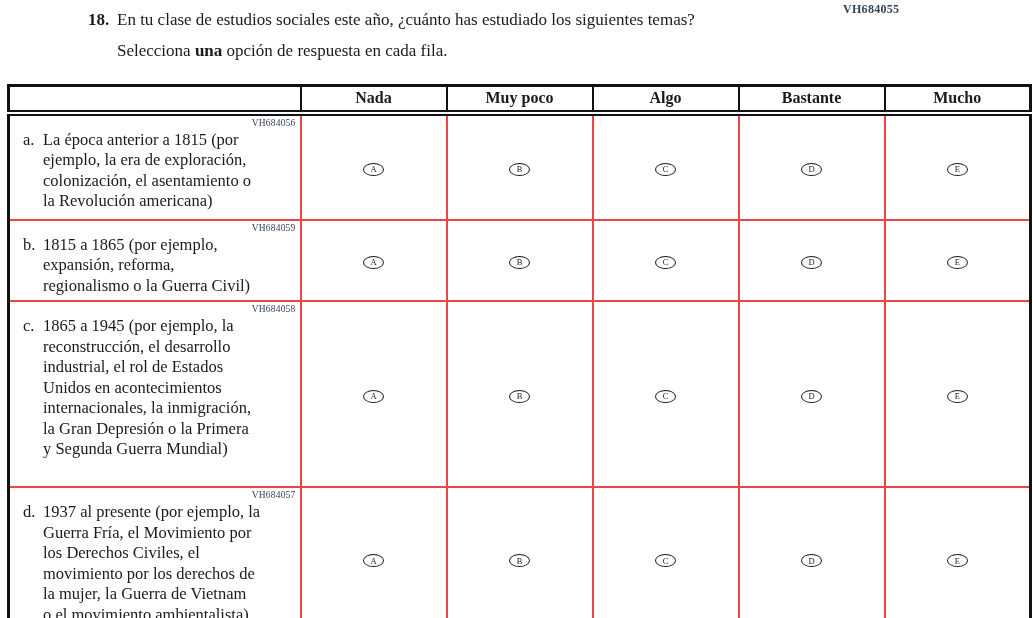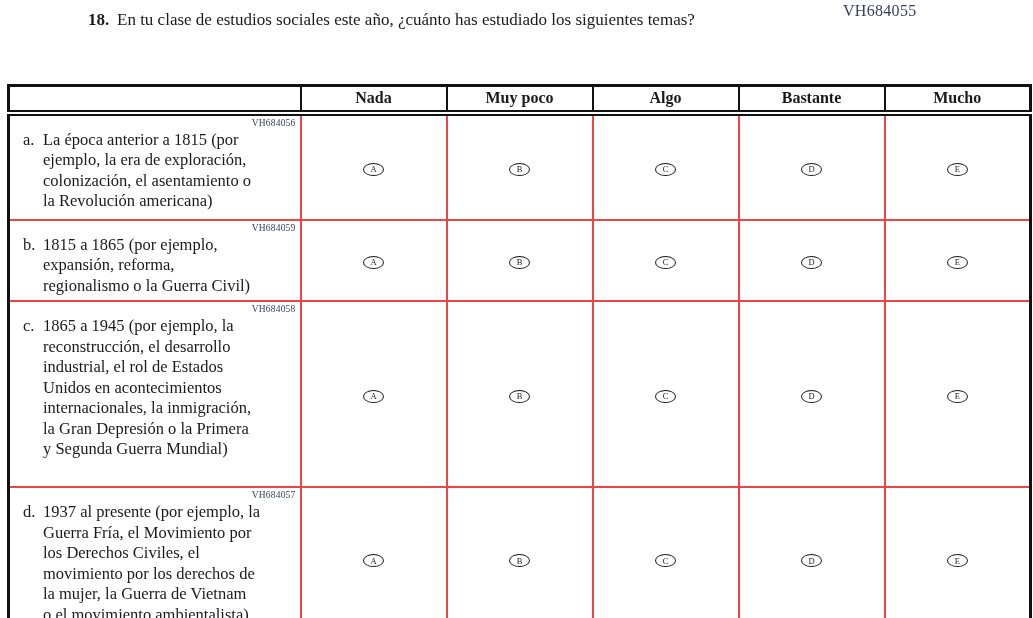--- a/index.html
+++ b/index.html
@@ -9,23 +9,24 @@
     background: #ffffff;
     color: #1a1a1a;
     font-family: "Liberation Serif", "DejaVu Serif", serif;
     position: relative;
     overflow: hidden;
   }
 
   .page-code {
     position: absolute;
     top: 2px; left: 843px;
-    font-size: 16px;
+    font-size: 12px;
     color: #36435f;
     letter-spacing: 0.3px;
+    font-weight: bold;
   }
 
   .question { position: absolute; top: 9px; left: 88px; width: 740px; }
   .q-line1 { display: flex; font-size: 17px; line-height: 21px; justify-content: center; }
   .q-number { font-weight: bold; width: 29px; flex: none; }
   .q-text { flex: 1; }
   .q-instruction { margin-left: 29px; margin-top: 10px; font-size: 17px; line-height: 21px; }
   .q-instruction .bold { font-weight: bold; }
 
   table.matrix {
@@ -91,20 +92,21 @@
 </head>
 <body>
 
 <div class="page-code">VH684055</div>
 
 <div class="question">
   <div class="q-line1">
     <span class="q-number">18.</span>
     <span class="q-text">En tu clase de estudios sociales este año, ¿cuánto has estudiado los siguientes temas?</span>
   </div>
+  <div class="q-instruction"><span>Selecciona </span><span class="bold">una</span><span> opción de respuesta en cada fila.</span></div>
 </div>
 
 <table class="matrix">
   <colgroup>
     <col class="c-label">
     <col class="c-opt">
       <col class="c-opt">
       <col class="c-opt">
       <col class="c-opt">
       <col class="c-opt">

